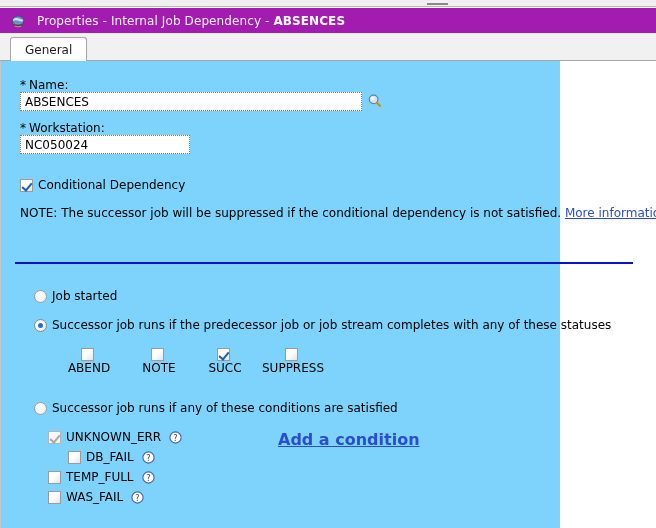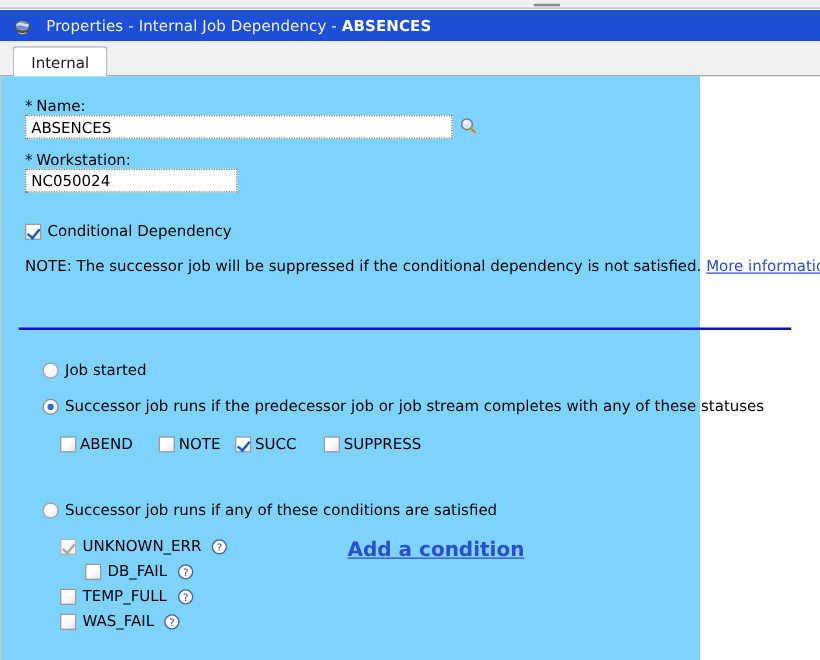--- a/index.html
+++ b/index.html
@@ -35,21 +35,21 @@
     height: 2px;
     background: #8a8a8a;
   }
 
   
   .titlebar {
     position: absolute;
     left: 0; top: 8px;
     width: 656px;
     height: 25px;
-    background: #1d4ed8;
+    background: #a21caf;
     color: #ffffff;
     display: flex;
     align-items: center;
   }
   .titlebar-icon {
     width: 16px;
     height: 16px;
     margin-left: 10px;
     margin-right: 11px;
     flex: 0 0 auto;
@@ -236,20 +236,21 @@
   .status-row {
     position: absolute;
     display: flex;
     align-items: center;
     font-size: 12px;
   }
   .status-item {
     display: flex;
     align-items: center;
     white-space: nowrap;
+    flex-direction: column;
   }
   .status-item .lbl { margin-left: 3px; }
 
   .cond-row {
     position: absolute;
     display: flex;
     align-items: center;
     white-space: nowrap;
     font-size: 12px;
   }
@@ -283,21 +284,21 @@
       <path d="M3.2 9.6 Q6 11.4 9.6 10.4 Q12 9.8 13.2 9.2 L12.8 10.6 Q10 12.4 6.6 11.8 Q4.2 11.3 3 10.6 Z" fill="#8aa9d8"></path>
       <ellipse cx="8" cy="7.5" rx="5.6" ry="4.4" fill="none" stroke="#3a4a63" stroke-width="0.8"></ellipse>
       <path d="M4.5 12.6 Q8 14.4 11.6 12.6 L11 13.6 Q8 15 5 13.6 Z" fill="#d8c471"></path>
     </svg>
   </span>
   <span class="titlebar-text"><span>Properties - Internal Job Dependency - </span><span class="bold">ABSENCES</span></span>
 </div>
 
 <div class="tabstrip">
   <div class="tab">
-    <span>Internal</span>
+    <span>General</span>
   </div>
 </div>
 
 <div class="content">
 
   <div class="field-label" style="left:19px; top:17px;">
     <span class="req-star">*</span><span>Name:</span>
   </div>
   <input class="text-input" style="left: 19px; top: 31px; width: 342px;" value="ABSENCES">
   <span class="magnifier" style="left:366px; top:32px;">

